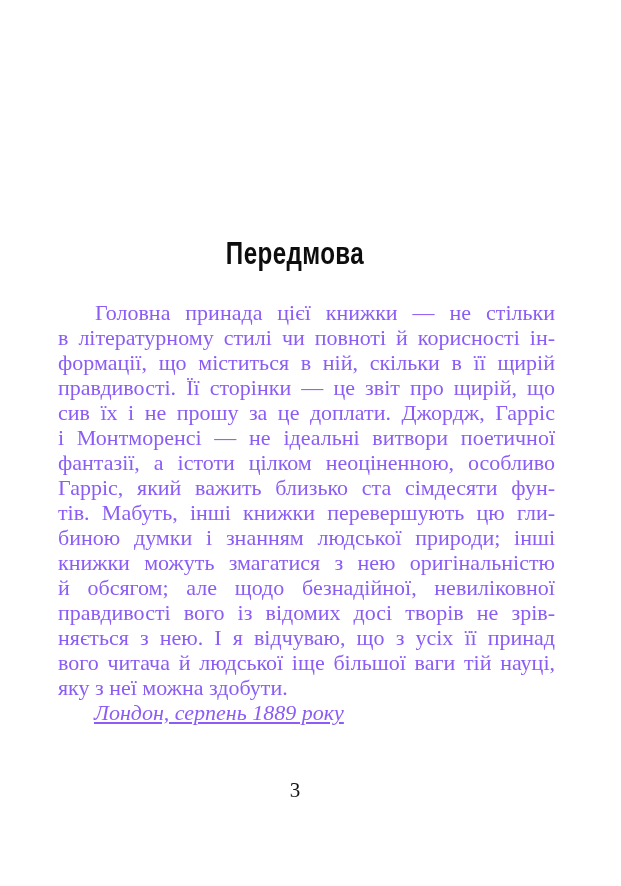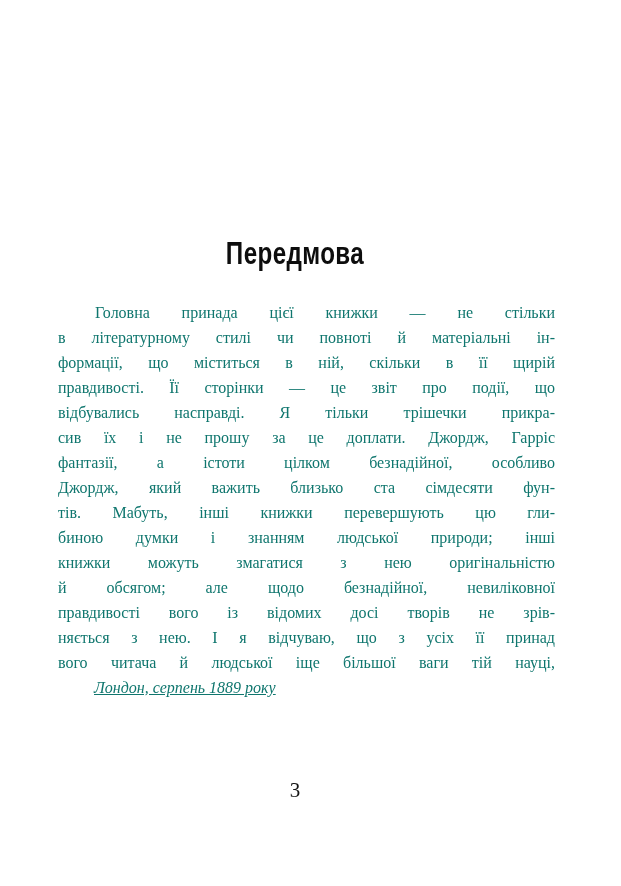--- a/index.html
+++ b/index.html
@@ -25,22 +25,22 @@
     color: #0d0d0d;
     transform: scaleX(0.78);
     transform-origin: 50% 50%;
     letter-spacing: 0.5px;
   }
   .body-text {
     position: absolute;
     top: 300px;
     left: 58px;
     width: 497px;
-    color: #0f766e;
-    font-size: 16px;
+    color: #8b5cf6;
+    font-size: 22px;
     line-height: 25px;
   }
   .pline {
     height: 25px;
     overflow: hidden;
     text-align: justify;
     text-align-last: justify;
   }
   .pline.first { padding-left: 37px; }
   .pline.lastline { text-align-last: left; }
@@ -62,30 +62,31 @@
     color: #161616;
   }
 </style>
 </head>
 <body>
 
 <h1 class="chapter-title">Передмова</h1>
 
 <div class="body-text">
   <div class="pline first">Головна принада цієї книжки — не стільки</div>
-  <div class="pline">в літературному стилі чи повноті й матеріальні ін-</div>
+  <div class="pline">в літературному стилі чи повноті й корисності ін-</div>
   <div class="pline">формації, що міститься в ній, скільки в її щирій</div>
-  <div class="pline">правдивості. Її сторінки — це звіт про події, що</div>
-  <div class="pline">відбувались насправді. Я тільки трішечки прикра-</div>
+  <div class="pline">правдивості. Її сторінки — це звіт про щирій, що</div>
   <div class="pline">сив їх і не прошу за це доплати. Джордж, Гарріс</div>
-  <div class="pline">фантазії, а істоти цілком безнадійної, особливо</div>
-  <div class="pline">Джордж, який важить близько ста сімдесяти фун-</div>
+  <div class="pline">і Монтморенсі — не ідеальні витвори поетичної</div>
+  <div class="pline">фантазії, а істоти цілком неоціненною, особливо</div>
+  <div class="pline">Гарріс, який важить близько ста сімдесяти фун-</div>
   <div class="pline">тів. Мабуть, інші книжки перевершують цю гли-</div>
   <div class="pline">биною думки і знанням людської природи; інші</div>
   <div class="pline">книжки можуть змагатися з нею оригінальністю</div>
   <div class="pline">й обсягом; але щодо безнадійної, невиліковної</div>
   <div class="pline">правдивості вого із відомих досі творів не зрів-</div>
   <div class="pline">няється з нею. І я відчуваю, що з усіх її принад</div>
   <div class="pline">вого читача й людської іще більшої ваги тій науці,</div>
+  <div class="pline lastline">яку з неї можна здобути.</div>
   <div class="signature">Лондон, серпень 1889 року</div>
 </div>
 
 <div class="page-number">3</div>
 
 </body></html>

